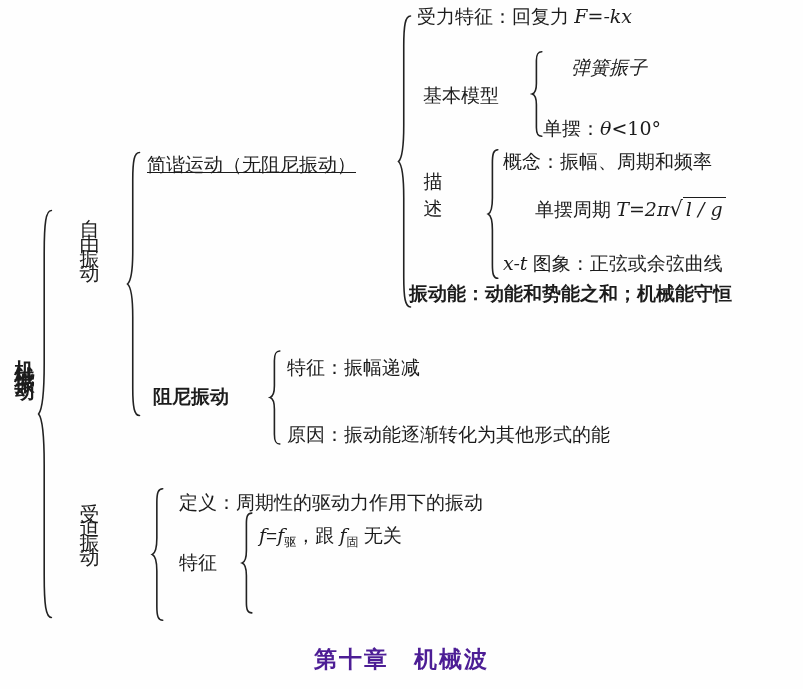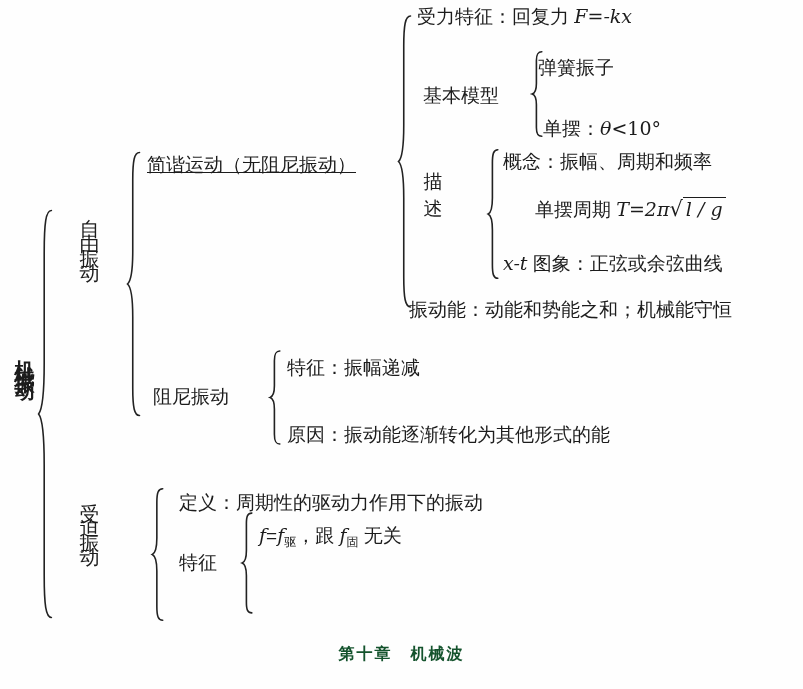--- a/index.html
+++ b/index.html
@@ -55,24 +55,24 @@
     fill: none;
     stroke: #222222;
     stroke-width: 1.6;
     stroke-linecap: round;
     vector-effect: non-scaling-stroke;
   }
   .caption {
     position: absolute;
     left: 0; right: 0;
     text-align: center;
-    font-size: 16px;
+    font-size: 23px;
     font-weight: bold;
     letter-spacing: 2px;
-    color: #14532d;
+    color: #4c1d95;
   }
 </style>
 </head>
 <body>
 
 <div id="canvas">
 
   <div class="vtext root" style="left:12px; top:344px;">机械振动</div>
 
   <svg class="brace" style="left:37px; top:202px; width:16px; height:424px;" viewBox="0 0 10 100" preserveAspectRatio="none">
@@ -92,39 +92,39 @@
   </svg>
 
   <div class="t" style="left:417px; top:4px;"><span>受力特征：回复力 </span><span class="fm">F=-kx</span></div>
 
   <div class="t" style="left:423px; top:84px;">基本模型</div>
 
   <svg class="brace" style="left:531px; top:50px; width:12px; height:88px;" viewBox="0 0 10 100" preserveAspectRatio="none">
     <path d="M9 2 C5.5 2 4.5 5 4.5 12 L4.5 38 C4.5 46 3.2 49 1 50 C3.2 51 4.5 54 4.5 62 L4.5 88 C4.5 95 5.5 98 9 98"></path>
   </svg>
 
-  <div class="t" style="left:538px; top:56px;">弹簧振子</div>
+  <div class="t" style="left:571px; top:56px;font-style:italic;">弹簧振子</div>
 
   <div class="t" style="left:543px; top:116px;"><span>单摆：</span><span class="fm">θ</span><span class="rm">&lt;10°</span></div>
 
   <div class="vtext small" style="left:420px; top:157px;">描述</div>
 
   <svg class="brace" style="left:487px; top:147px; width:12px; height:134px;" viewBox="0 0 10 100" preserveAspectRatio="none">
     <path d="M9 2 C5.5 2 4.5 5 4.5 12 L4.5 38 C4.5 46 3.2 49 1 50 C3.2 51 4.5 54 4.5 62 L4.5 88 C4.5 95 5.5 98 9 98"></path>
   </svg>
 
   <div class="t" style="left:503px; top:150px;">概念：振幅、周期和频率</div>
 
   <div class="t" style="left:503px; top:197px;margin-left:32px;"><span>单摆周期 </span><span class="fm">T=2π</span><span class="rm" style="font-size:21px;">√</span><span class="radicand">l / g</span></div>
 
   <div class="t" style="left:503px; top:251px;"><span class="fm">x-t</span><span> 图象：正弦或余弦曲线</span></div>
 
-  <div class="t" style="left:409px; top:298px;">振动能：动能和势能之和；机械能守恒</div>
+  <div class="t" style="left:409px; top:282px;font-weight:bold;">振动能：动能和势能之和；机械能守恒</div>
 
-  <div class="t" style="left:153px; top:385px;">阻尼振动</div>
+  <div class="t" style="left:153px; top:385px;font-weight:bold;">阻尼振动</div>
 
   <svg class="brace" style="left:269px; top:349px; width:12px; height:97px;" viewBox="0 0 10 100" preserveAspectRatio="none">
     <path d="M9 2 C5.5 2 4.5 5 4.5 12 L4.5 38 C4.5 46 3.2 49 1 50 C3.2 51 4.5 54 4.5 62 L4.5 88 C4.5 95 5.5 98 9 98"></path>
   </svg>
 
   <div class="t" style="left:287px; top:423px;">原因：振动能逐渐转化为其他形式的能</div>
 
   <div class="t" style="left:287px; top:356px;">特征：振幅递减</div>
 
   <div class="vtext mid" style="left:77px; top:487px;">受迫振动</div>

